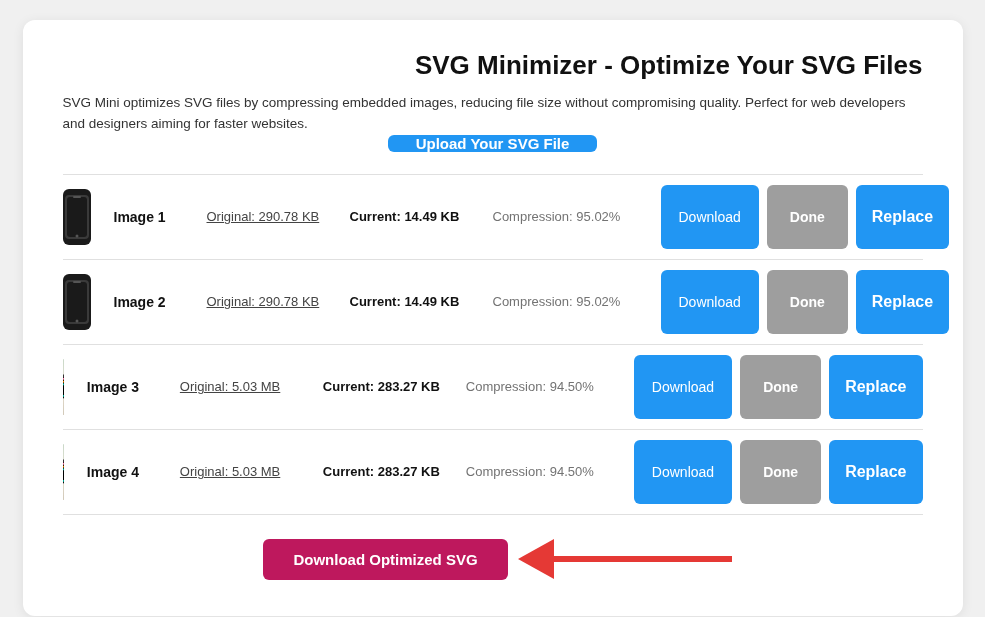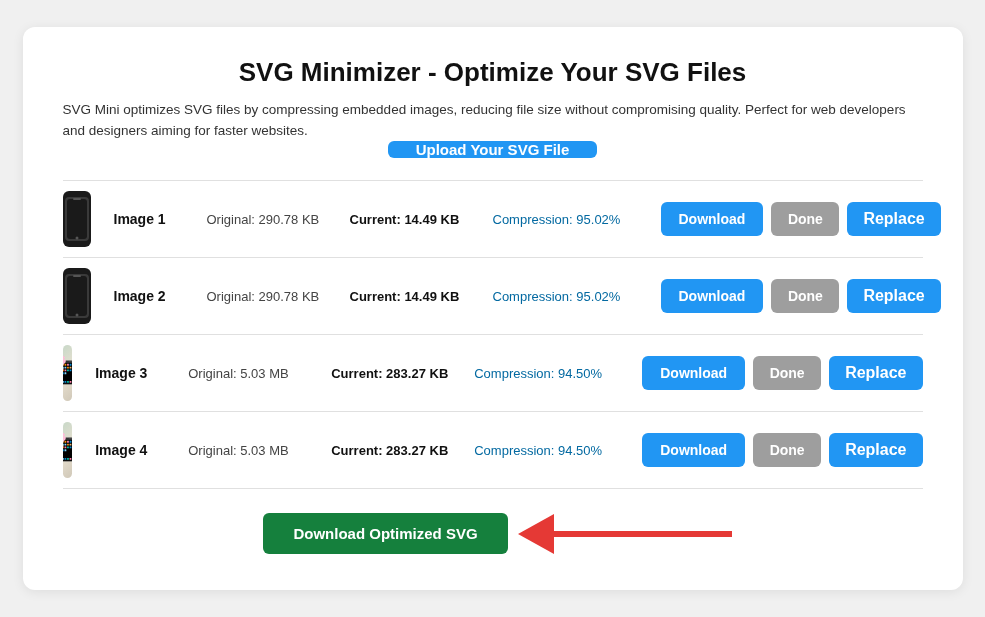--- a/index.html
+++ b/index.html
@@ -18,21 +18,21 @@
       background: #fff;
       border-radius: 12px;
       padding: 30px 40px 36px;
       width: 940px;
       box-shadow: 0 2px 12px rgba(0,0,0,0.08);
     }
 
     .page-title {
       font-size: 26px;
       font-weight: 800;
-      text-align: center;
+      text-align: right;
       margin-bottom: 12px;
       color: #111;
     }
 
     .page-desc {
       font-size: 13.5px;
       color: #333;
       text-align: left;
       line-height: 1.55;
     }
@@ -71,60 +71,61 @@
       font-size: 14px;
       font-weight: 700;
       min-width: 70px;
       color: #111;
     }
 
     .stat {
       font-size: 13px;
       color: #444;
       min-width: 120px;
+      text-decoration: underline;
     }
 
     .stat-bold {
       font-size: 13px;
       font-weight: 700;
       color: #111;
       min-width: 120px;
     }
 
     .compression {
       font-size: 13px;
-      color: #0369a1;
+      color: #737373;
       min-width: 145px;
     }
 
     .actions {
       display: flex;
       gap: 8px;
       margin-left: auto;
       flex-shrink: 0;
     }
 
     .btn-download {
       background: #2196f3;
       color: #fff;
       border: none;
       border-radius: 6px;
-      padding: 3px 18px;
+      padding: 24px 18px;
       font-size: 14px;
-      font-weight: 700;
+      font-weight: 400;
       cursor: pointer;
       min-width: 90px;
     }
 
     .btn-done {
       background: #9e9e9e;
       color: #fff;
       border: none;
       border-radius: 6px;
-      padding: 8px 16px;
+      padding: 8px 23px;
       font-size: 14px;
       font-weight: 600;
       cursor: pointer;
       min-width: 68px;
     }
 
     .btn-replace {
       background: #2196f3;
       color: #fff;
       border: none;
@@ -138,21 +139,21 @@
 
     .bottom-row {
       display: flex;
       justify-content: center;
       margin-top: 24px;
       position: relative;
       align-items: center;
     }
 
     .btn-download-svg {
-      background: #15803d;
+      background: #be185d;
       color: #fff;
       border: none;
       border-radius: 6px;
       padding: 12px 30px;
       font-size: 15px;
       font-weight: 600;
       cursor: pointer;
       position: relative;
       z-index: 2;
     }

